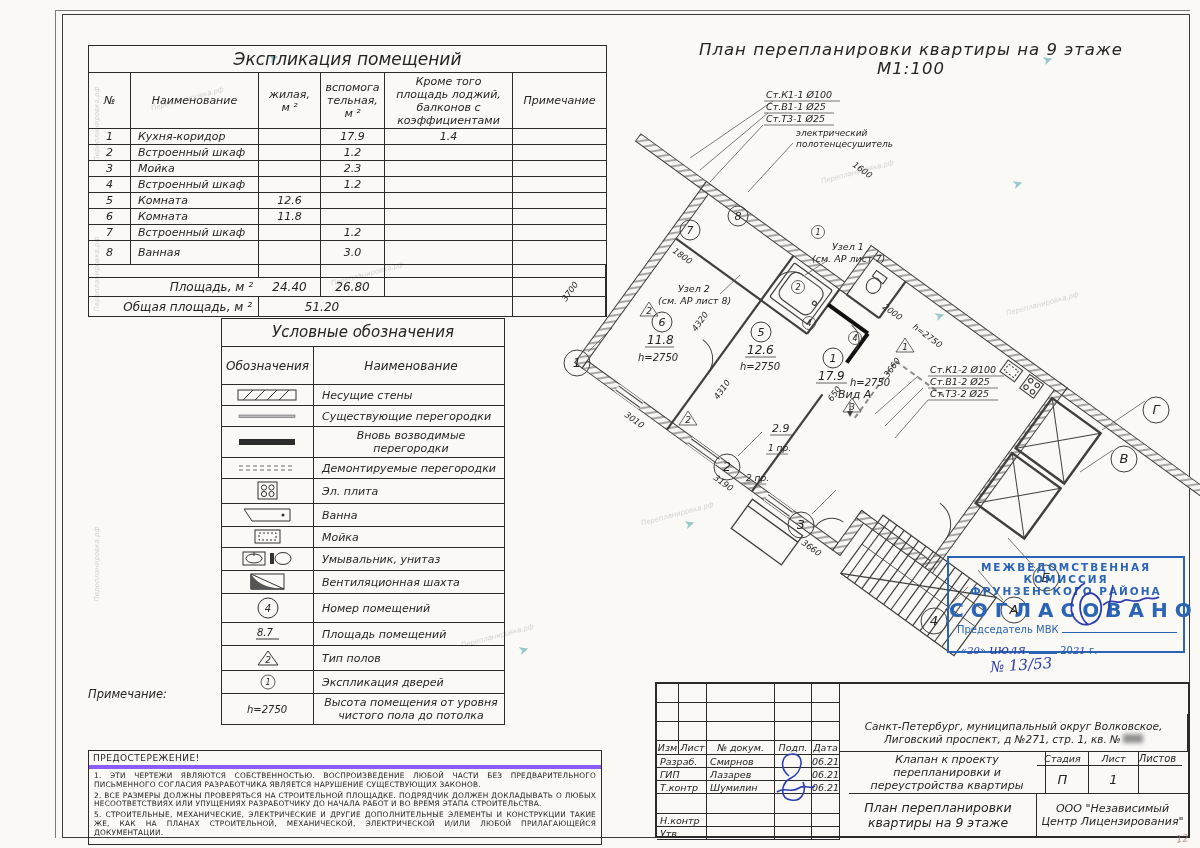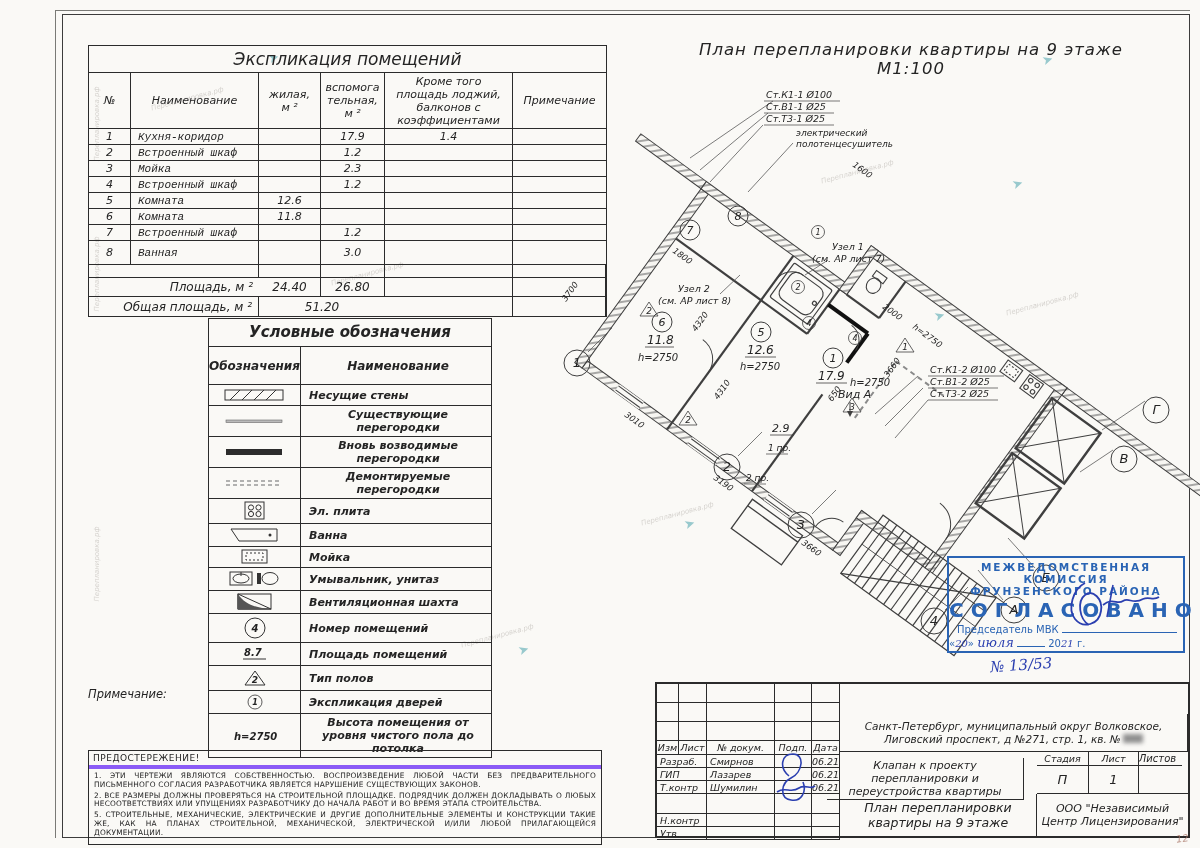--- a/index.html
+++ b/index.html
@@ -10,29 +10,29 @@
   .frame{position:absolute;border:1.6px solid #3c3c3c;}
   .thinline{position:absolute;background:#7a7a76;}
   
   #expl{left:88px;top:45px;width:517px;border:1.6px solid #2b2b2b;background:transparent;}
   #expl .title{height:26px;line-height:26px;text-align:center;font-size:17px;font-style:italic;border-bottom:1.6px solid #2b2b2b;}
   .expl-grid{display:grid;grid-template-columns:42px 128px 62px 64px 128px 1fr;}
   .ecell{border-right:1px solid #2b2b2b;border-bottom:1px solid #2b2b2b;font-style:italic;
          font-size:11px;display:flex;align-items:center;justify-content:center;text-align:center;
          white-space:pre-line;padding:1px 2px;box-sizing:border-box;}
   .ecell:nth-child(6n){border-right:none;}
-  .ecell.name{justify-content:flex-start;text-align:left;padding-left:7px;font-family:Liberation Mono, monospace;}
+  .ecell.name{justify-content:flex-start;text-align:left;padding-left:7px;}
   .ecell.head{font-size:11px;min-height:56px;}
   .ecell.tall{min-height:24px;}
   .ecell.mid{min-height:15px;}
   .ecell.gap{min-height:13px;}
   .ecell.sum{min-height:19px;font-size:12px;}
   .ralign{justify-content:flex-end!important;text-align:left;padding-right:6px;}
   
-  #legend{left:208px;top:318px;width:282px;border:1.6px solid #2b2b2b;font-weight:bold;}
+  #legend{left:221px;top:318px;width:282px;border:1.6px solid #2b2b2b;}
   #legend .title{height:27px;line-height:27px;text-align:center;font-size:15px;font-style:italic;border-bottom:1.6px solid #2b2b2b;}
   .lg-grid{display:grid;grid-template-columns:92px 1fr;text-align:center;}
   .lcell{border-right:1px solid #2b2b2b;border-bottom:1px solid #2b2b2b;font-style:italic;font-size:11px;
          display:flex;align-items:center;padding:2px 4px;box-sizing:border-box;min-height:21px;}
   .lcell.sym{justify-content:center;border-right:1px solid #2b2b2b;}
   .lcell.lab{border-right:none;padding-left:8px;}
   .lcell.hd{justify-content:center;min-height:38px;font-size:12px;}
   
   #notes{left:88px;top:688px;width:480px;font-size:11.5px;font-style:italic;line-height:13px;}
   
@@ -47,38 +47,38 @@
   .tbcell{position:absolute;box-sizing:border-box;border-right:1px solid #2b2b2b;border-bottom:1px solid #2b2b2b;
           font-size:10.5px;display:flex;align-items:center;justify-content:center;text-align:center;overflow:hidden;}
   #tb-left{position:absolute;left:0;top:0;width:183px;height:152px;display:grid;
            grid-template-columns:22px 28px 68px 37px 28px;
            grid-template-rows:19px 19px 19px 14px 13px 13px 13px 20px 13px 13px;}
   .tbl{border-right:1px solid #2b2b2b;border-bottom:1px solid #2b2b2b;font-size:9.5px;font-style:italic;
        display:flex;align-items:center;justify-content:center;overflow:hidden;white-space:nowrap;}
   .tbl.lft{justify-content:flex-start;padding-left:3px;}
   .tb-doc{left:183px;top:0;width:348px;height:30px;font-size:15px;letter-spacing:1px;}
   .tb-addr{left:183px;top:30px;width:348px;height:38px;font-size:10.5px;line-height:13px;flex-direction:column;}
-  .tb-proj{left:170px;top:68px;width:197px;height:42px;font-size:11px;line-height:13px;padding:0 8px;margin-top:6px;}
+  .tb-proj{left:192px;top:68px;width:197px;height:42px;font-size:11px;line-height:13px;padding:0 8px;}
   .tb-sth1{left:380px;top:68px;width:52px;height:14px;font-size:9.5px;}
   .tb-sth2{left:432px;top:68px;width:50px;height:14px;font-size:9.5px;}
   .tb-sth3{left:464px;top:68px;width:49px;height:14px;font-size:10px;border-right:none;margin-left:12px;}
   .tb-stv1{left:380px;top:82px;width:52px;height:28px;font-size:13px;}
   .tb-stv2{left:432px;top:82px;width:50px;height:28px;font-size:13px;}
   .tb-stv3{left:482px;top:82px;width:49px;height:28px;border-right:none;}
   .tb-sub{left:183px;top:110px;width:197px;height:42px;font-size:12.5px;line-height:15px;border-bottom:none;}
   .tb-comp{left:380px;top:110px;width:151px;height:42px;font-size:11px;line-height:13px;border-right:none;border-bottom:none;}
   .blurnum{display:inline-block;width:20px;height:9px;background:#8f8f8f;filter:blur(2px);margin-left:2px;}
   
   #stamp{left:947px;top:556px;width:238px;height:97px;border:2.5px solid #2a64b4;box-sizing:border-box;
          color:#2a64b4;text-align:center;z-index:5;background:transparent;}
   #stamp .s1{font-size:10.5px;font-weight:bold;letter-spacing:2px;margin-top:3px;}
   #stamp .s2{font-size:10.5px;font-weight:bold;letter-spacing:2px;}
   #stamp .appr{font-size:20px;font-weight:bold;letter-spacing:7px;margin-top:1px;}
   #stamp .chair{font-size:10px;text-align:left;padding-left:8px;margin-top:2px;}
-  #stamp .dline{font-size:10px;text-align:left;margin-top:0;}
+  #stamp .dline{font-size:10px;text-align:left;padding-left:12px;margin-top:7px;}
   .hw{font-family:"DejaVu Serif","Liberation Serif",serif;font-style:italic;color:#2b3fb0;}
   #stamp-num{left:990px;top:656px;font-size:15px;z-index:6;transform:rotate(-4deg);}
   .uline{display:inline-block;border-bottom:1px solid #2a64b4;min-width:60px;}
   
   .wm{position:absolute;font-size:7px;color:#9a948e;opacity:.38;white-space:nowrap;font-style:italic;z-index:0;}
   .plane{position:absolute;color:#49a2ac;opacity:.55;font-size:13px;z-index:0;transform:rotate(-18deg);}
   #pageno{left:1176px;top:833px;color:#a87466;opacity:.75;font-size:10px;font-style:italic;transform:rotate(-8deg);}
   
   text{font-family:"DejaVu Sans","Liberation Sans",sans-serif;}
   .ptxt{font-style:italic;fill:#242424;}

